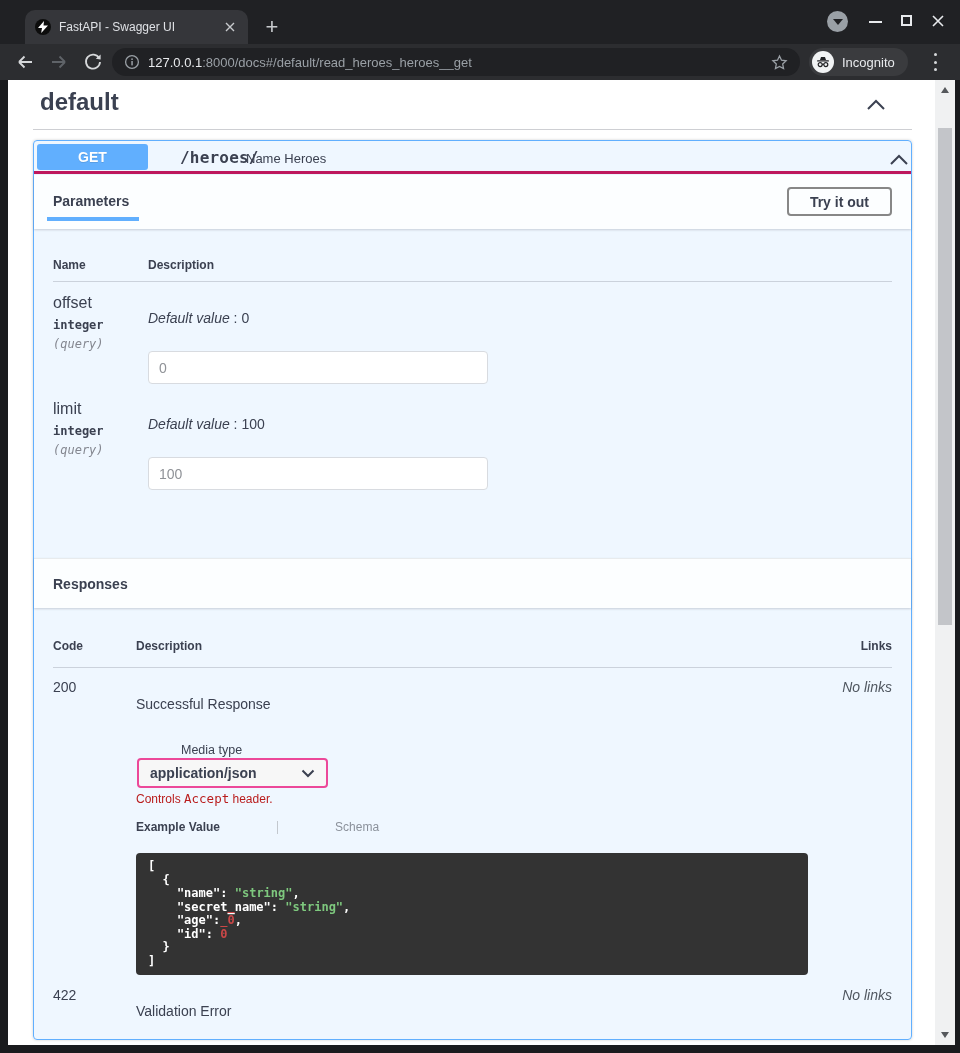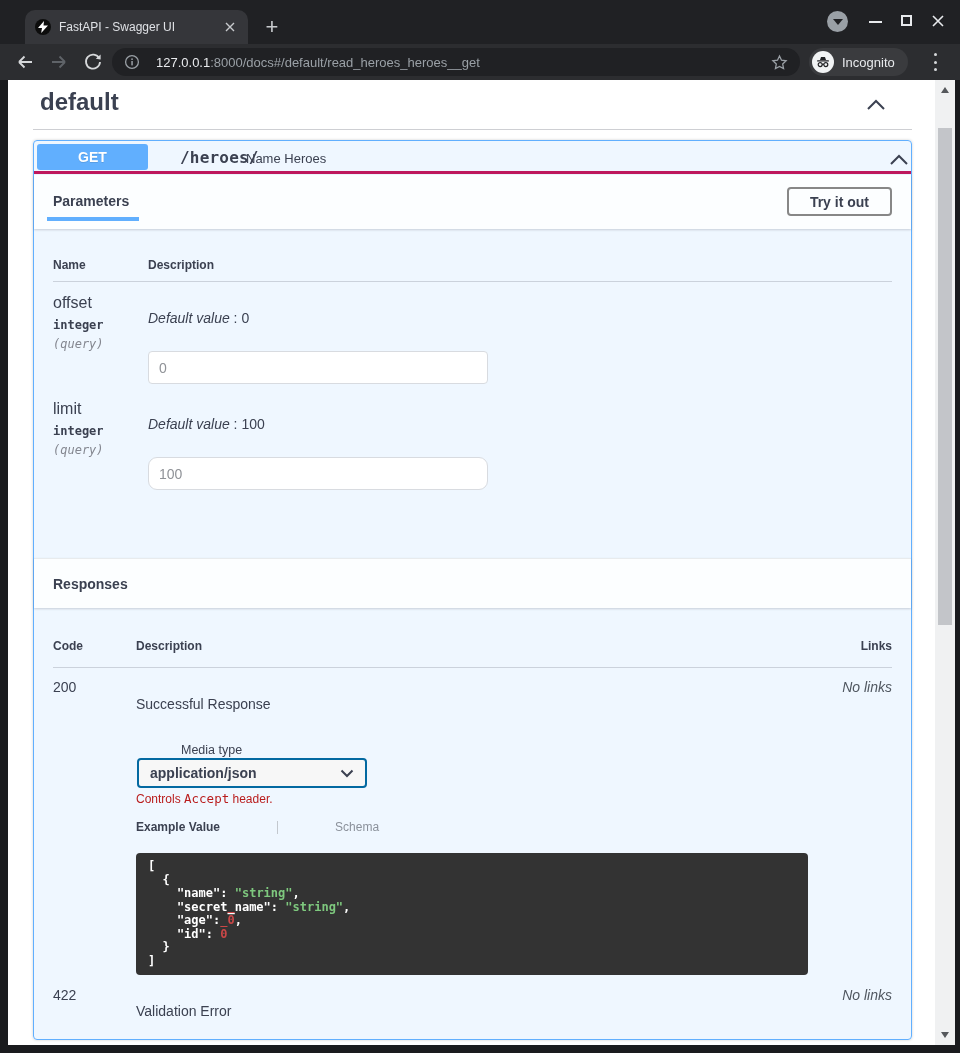--- a/index.html
+++ b/index.html
@@ -24,21 +24,21 @@
                background:#9aa0a6; display:flex; align-items:center; justify-content:center; }
   .caret-tri { width:0; height:0; border-left:5px solid transparent; border-right:5px solid transparent;
                border-top:6px solid #202124; margin-top:1px; }
   .min-btn { position:absolute; left:869px; top:21px; width:13px; height:2px; background:#e8eaed; }
   .max-btn { position:absolute; left:901px; top:15px; width:11px; height:11px; border:2px solid #e8eaed; }
   .close-btn { position:absolute; left:931px; top:14px; width:14px; height:14px; }
 
   .toolbar { position:absolute; left:0; top:44px; width:960px; height:36px; background:#2c2d30; }
   .nav-ic { position:absolute; top:8px; width:20px; height:20px; }
   .omnibox { position:absolute; left:112px; top:4px; width:688px; height:28px; border-radius:14px;
-             background:#202124; display:flex; align-items:center; padding:0 12px; gap:16px; }
+             background:#202124; display:flex; align-items:center; padding:0 12px; gap:8px; }
   .url { font-size:13px; white-space:nowrap; overflow:hidden; flex:1; }
   .url-host { color:#e8eaed; } .url-rest { color:#9aa0a6; }
   .incog { position:absolute; left:809px; top:4px; height:28px; border-radius:14px; background:#3a3b3e;
            display:flex; align-items:center; padding:0 13px 0 3px; gap:8px; }
   .incog-circle { width:22px; height:22px; border-radius:50%; background:#f1f3f4;
                   display:flex; align-items:center; justify-content:center; }
   .incog-label { font-size:13px; color:#e8eaed; }
   .menu-dots { position:absolute; left:931px; top:9px; width:8px; height:18px;
                display:flex; flex-direction:column; align-items:center; justify-content:space-between; }
   .menu-dots i { width:3px; height:3px; border-radius:50%; background:#d6d8da; }
@@ -84,22 +84,22 @@
 
   .band-resp { top:417px; height:50px; border-top:1px solid rgba(59,65,81,.1);
                box-shadow:0 1px 2px rgba(59,65,81,.22); }
   .resp-title { position:absolute; left:19px; top:17px; font-size:14px; font-weight:bold; }
 
   .r-code { position:absolute; left:19px; font-size:14px; }
   .r-links { position:absolute; right:19px; font-size:14px; font-style:italic; color:#505760; }
   .r-desc { position:absolute; left:102px; font-size:14px; }
 
   .mt-label { position:absolute; left:102px; top:602px; font-size:12.5px;margin-left:45px; }
-  .mt-select { position:absolute; left:103px; top:617px; width:230px; height:30px; background:#f7f7f7;
-               border:2px solid #0369a1; border-radius:4px; display:flex; align-items:center;
+  .mt-select { position:absolute; left:103px; top:617px; width:191px; height:30px; background:#f7f7f7;
+               border:2px solid #ec4899; border-radius:4px; display:flex; align-items:center;
                padding:0 11px; font-size:14px; font-weight:bold; color:#3b4151; }
   .mt-select svg { margin-left:auto; }
   .mt-controls { position:absolute; left:102px; top:650px; font-size:12px; color:#b91c1c; }
   .mt-controls .mono { font-size:12.5px; }
 
   .ex-tabs { position:absolute; left:102px; top:679px; display:flex; align-items:center; font-size:12px;gap:48px; }
   .ex-active { font-weight:bold; color:#3b4151; }
   .ex-sep { width:1px; height:13px; background:#c3c8ce; margin:0 9px; }
   .ex-schema { color:#8b919b; }
 
@@ -235,21 +235,21 @@
     <span class="p-name" style="top:153px">offset</span>
     <span class="p-type mono" style="top:177px">integer</span>
     <span class="p-in mono" style="top:196px">(query)</span>
     <span class="p-def" style="top:169px"><em>Default value</em><span> : 0</span></span>
     <input class="p-input" style="top: 210px;" placeholder="0">
 
     <span class="p-name" style="top:259px">limit</span>
     <span class="p-type mono" style="top:283px">integer</span>
     <span class="p-in mono" style="top:302px">(query)</span>
     <span class="p-def" style="top:275px"><em>Default value</em><span> : 100</span></span>
-    <input class="p-input" style="top: 316px; border-radius: 9px;" placeholder="100">
+    <input class="p-input" style="top: 316px;" placeholder="100">
 
     <div class="band band-resp">
       <span class="resp-title">Responses</span>
     </div>
 
     <span class="th" style="left:19px; top:498px">Code</span>
     <span class="th" style="left:102px; top:498px">Description</span>
     <span class="th" style="right:19px; top:498px; position:absolute">Links</span>
     <div class="hline" style="top:526px"></div>
 

